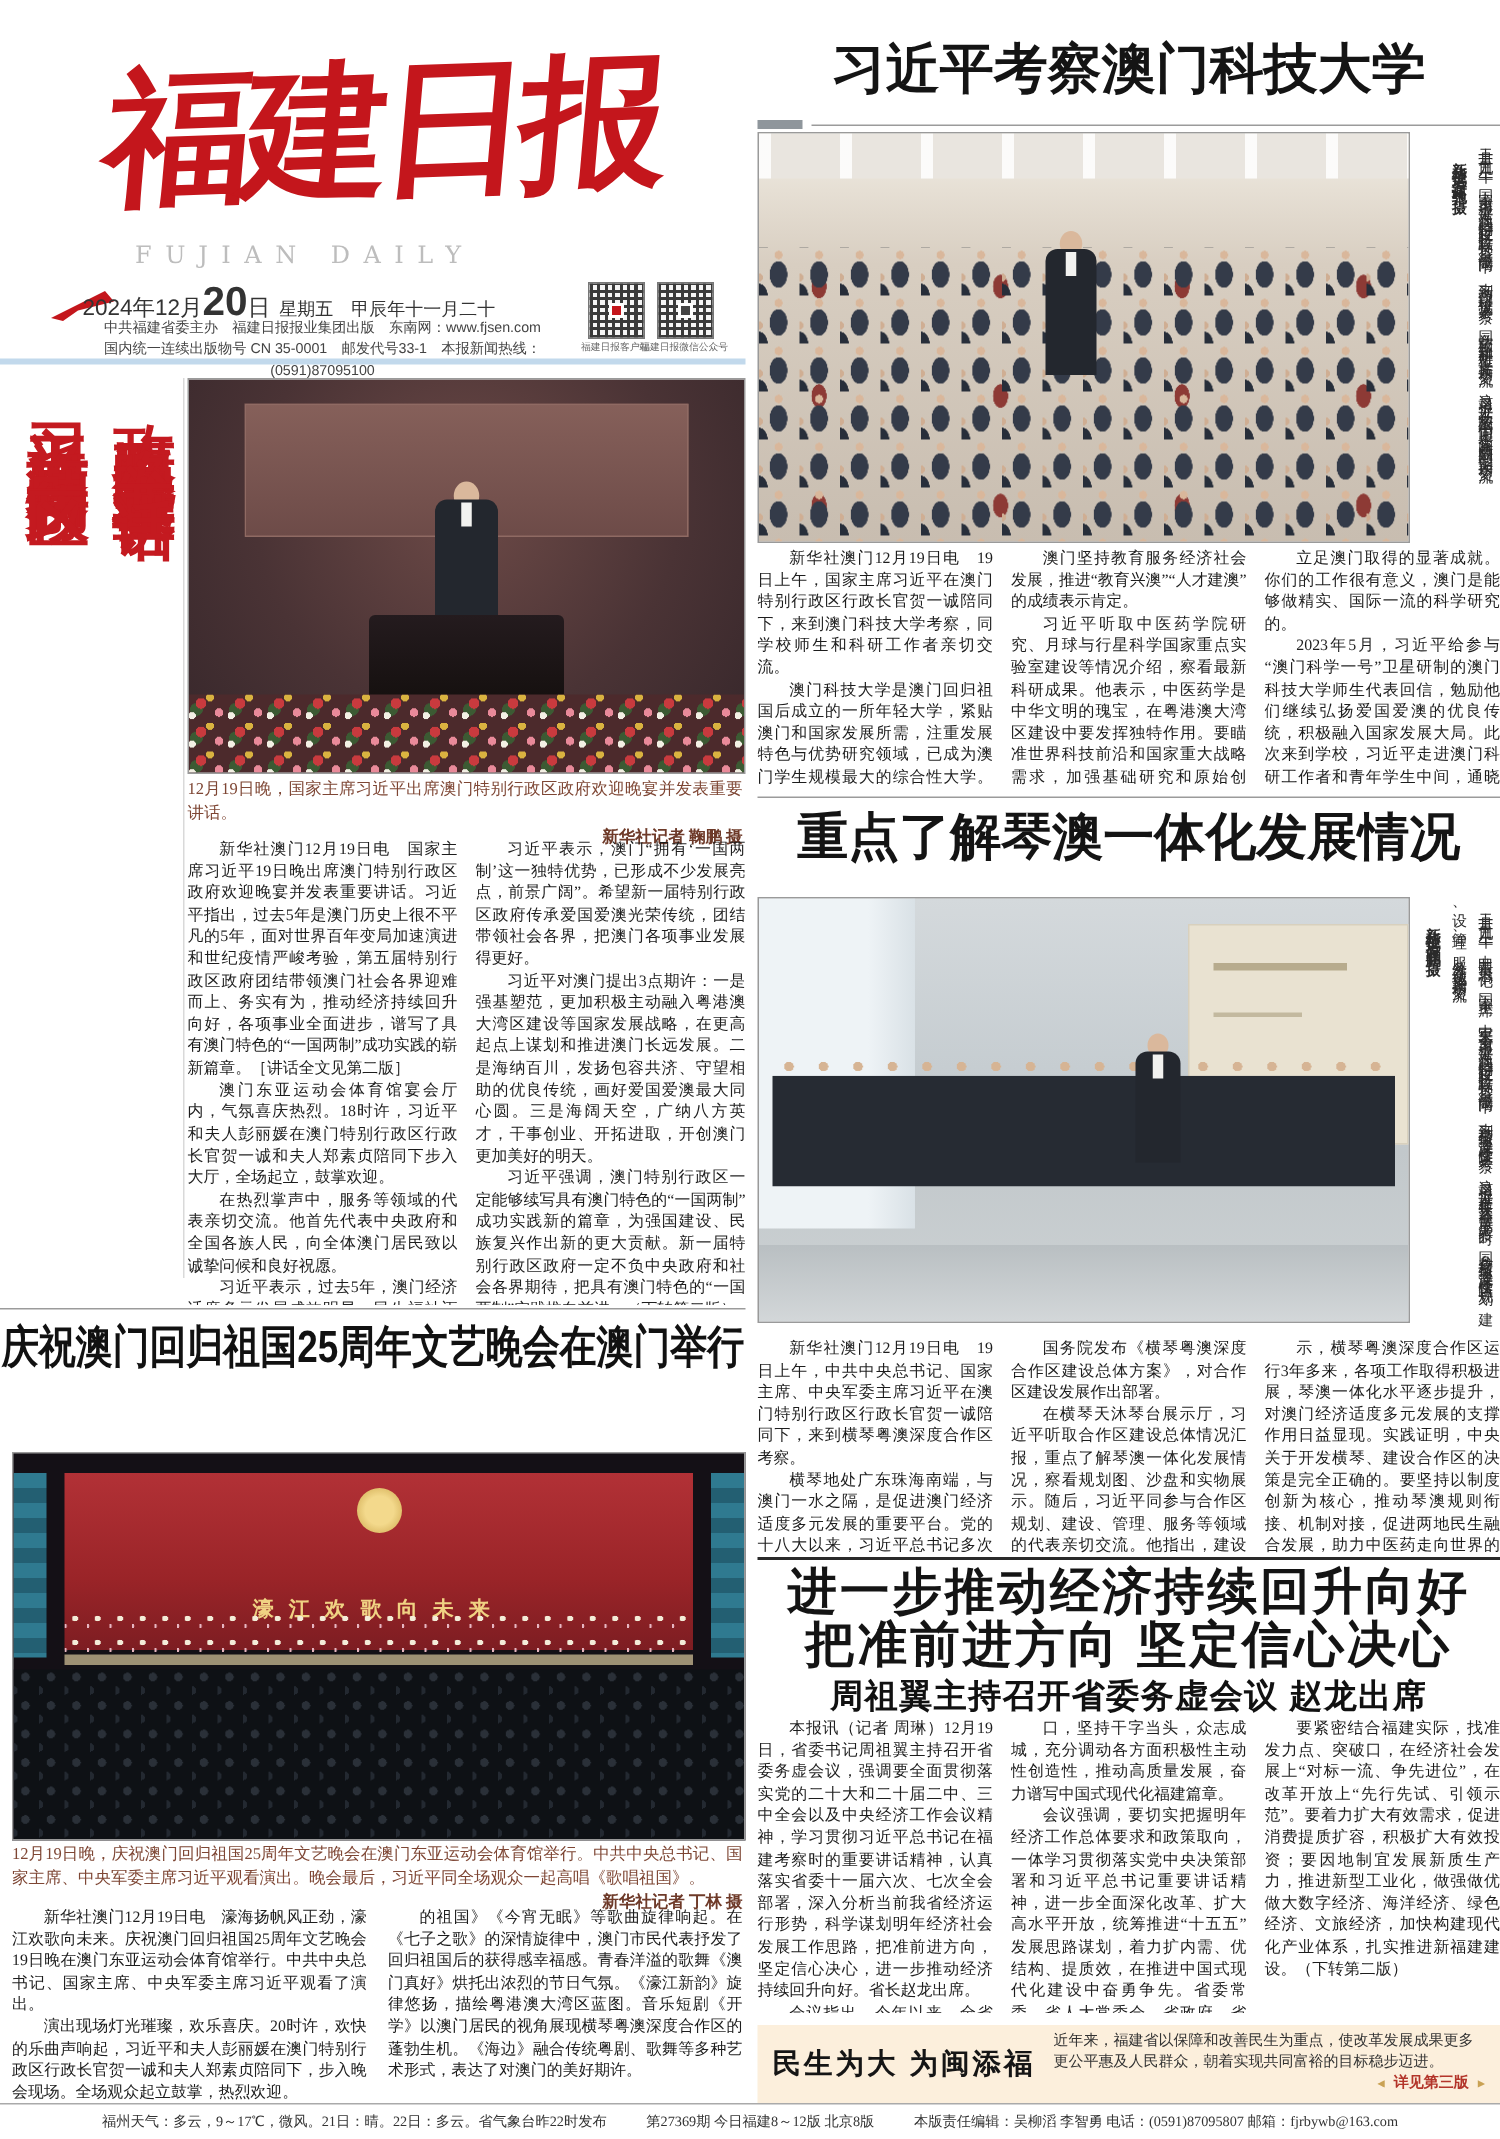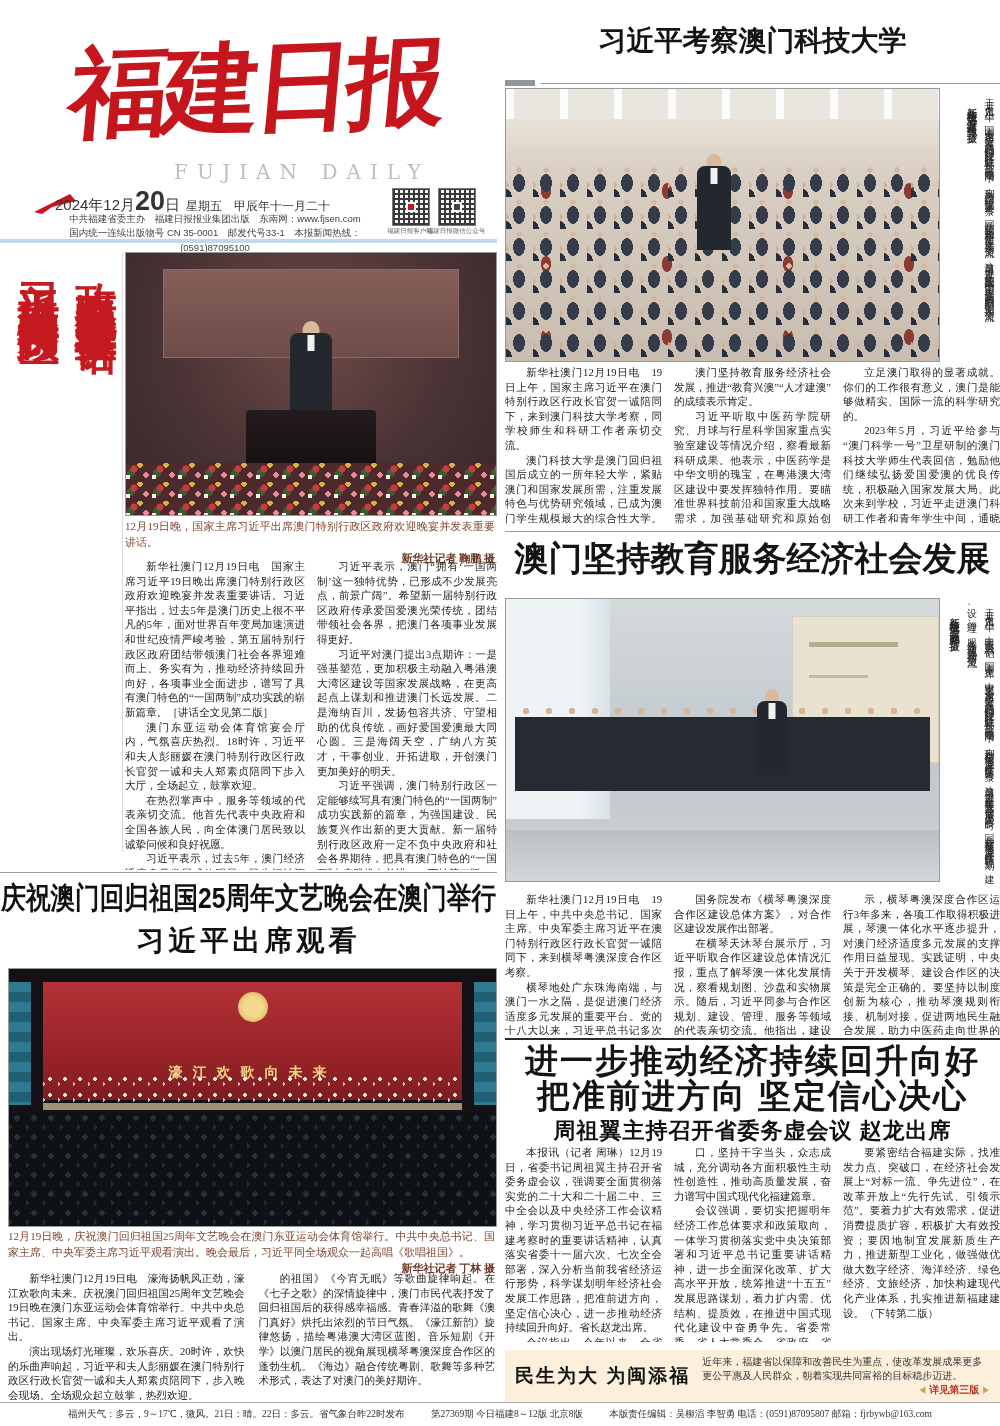--- a/index.html
+++ b/index.html
@@ -4,41 +4,41 @@
 <style>
   html,body{margin:0;padding:0;background:#f2f2f2;}
   .page{position:relative;width:1000px;height:1426px;background:#ffffff;margin:0 auto;
         font-family:"Liberation Sans",sans-serif;color:#111;overflow:hidden;}
   .abs{position:absolute;}
 
   
   .masthead-title{left:70px;top:28px;width:380px;height:140px;
     font-family:"DejaVu Serif",serif;font-weight:bold;font-size:98px;line-height:1.2;
     color:#c4161c;transform:skewX(-7deg) rotate(-2deg);letter-spacing:-6px;white-space:nowrap;}
-  .masthead-en{left:90px;top:160px;width:340px;text-align:right;
-    font-family:"DejaVu Serif",serif;font-size:20px;letter-spacing:9px;color:#bdbdbd;}
+  .masthead-en{left:90px;top:160px;width:340px;text-align:left;
+    font-family:"DejaVu Serif",serif;font-size:16px;letter-spacing:9px;color:#bdbdbd;}
   .dateline{left:55px;top:186px;width:330px;text-align:left;color:#333;white-space:nowrap;}
   .dateline .ym{font-size:15px;}
   .dateline .day{font-size:27px;font-weight:bold;}
   .dateline .rest{font-size:12px;margin-left:6px;}
   .mast-info{left:45px;top:212px;width:340px;text-align:center;font-size:9.5px;color:#444;line-height:1.5;}
   .flag-mark{left:32px;top:190px;width:46px;height:26px;}
   .qr{width:36px;height:36px;border:1px solid #777;position:absolute;
       background:
         repeating-linear-gradient(0deg,#3a3a3a 0 2px,rgba(0,0,0,0) 2px 5px),
         repeating-linear-gradient(90deg,#3a3a3a 0 2px,#f5f5f5 2px 5px);}
   .qr-center{position:absolute;left:13px;top:13px;width:10px;height:10px;background:#fff;
       display:flex;align-items:center;justify-content:center;}
   .qr-center i{display:block;width:6px;height:6px;}
   .qr-label{position:absolute;width:60px;text-align:center;font-size:6.5px;color:#666;white-space:nowrap;}
   .blue-rule{left:0;top:239px;width:497px;height:4px;background:#c2d9ec;}
 
   
   .hl{font-weight:bold;color:#141414;text-align:center;white-space:nowrap;}
-  .hl-top{left:505px;top:24px;width:495px;font-size:28px;line-height:1.2;}
+  .hl-top{left:505px;top:24px;width:495px;font-size:36px;line-height:1.2;}
   .hl-rule{height:1px;background:#9b9b9b;}
   .hl-rule-tab{width:30px;height:6px;background:#8f969c;}
   .hl-mid{left:505px;top:536px;width:495px;font-size:34px;line-height:1.3;}
   .hl-econ{left:505px;top:1044px;width:495px;font-size:33px;line-height:1.06;letter-spacing:2px;}
   .hl-econ-sub{left:505px;top:1116px;width:495px;font-size:22px;font-weight:bold;text-align:center;letter-spacing:1px;}
   .hl-gala{left:0;top:874px;width:497px;height:48px;display:flex;align-items:center;justify-content:center;}
   .hl-gala span{font-size:30px;font-weight:bold;white-space:nowrap;transform:scaleX(0.82);}
   .hl-gala-sub{left:0;top:922px;width:497px;font-size:28px;font-weight:bold;text-align:center;letter-spacing:4px;}
 
   
@@ -124,21 +124,21 @@
   .bodywrap{display:flex;}
   .bodycol{font-family:"Liberation Serif",serif;font-size:10.6px;line-height:1.38;color:#1d1d1d;
     text-align:justify;overflow:hidden;}
   .bodycol p{margin:0;text-indent:2em;}
   .rule{background:#9b9b9b;}
 
   
   .banner{left:505px;top:1350px;width:495px;height:52px;background:#fcefdc;
     display:flex;align-items:center;box-sizing:border-box;padding:4px 10px;gap:12px;}
   .banner-title{font-size:19px;font-weight:bold;letter-spacing:2px;color:#151515;white-space:nowrap;}
-  .banner-right{flex:1;font-family:Liberation Sans, sans-serif;font-size:10px;line-height:1.4;color:#333;}
+  .banner-right{flex:1;font-family:Liberation Mono, monospace;font-size:10px;line-height:1.4;color:#333;}
   .banner-link{text-align:right;color:#b3352a;font-weight:bold;}
   .banner-link .arrow{font-size:8px;color:#c9a254;}
   .footer{left:0;top:1408px;width:1000px;text-align:center;font-size:9.5px;color:#333;
     font-family:"Liberation Serif",serif;}
   .footer span{margin:0 12px;}
   .footer-rule{left:0;top:1402px;width:1000px;height:1px;background:#aaa;}
 </style>
 </head>
 <body>
 
@@ -209,21 +209,20 @@
         <p>习近平对澳门提出3点期许：一是强基塑范，更加积极主动融入粤港澳大湾区建设等国家发展战略，在更高起点上谋划和推进澳门长远发展。二是海纳百川，发扬包容共济、守望相助的优良传统，画好爱国爱澳最大同心圆。三是海阔天空，广纳八方英才，干事创业、开拓进取，开创澳门更加美好的明天。</p>
         <p>习近平强调，澳门特别行政区一定能够续写具有澳门特色的“一国两制”成功实践新的篇章，为强国建设、民族复兴作出新的更大贡献。新一届特别行政区政府一定不负中央政府和社会各界期待，把具有澳门特色的“一国两制”实践推向前进。（下转第二版）</p>
       </div>
   </div>
 
   <div class="abs rule" style="left:0;top:872px;width:497px;height:1px;"></div>
 
   <div class="abs hl-gala">
     <span>庆祝澳门回归祖国25周年文艺晚会在澳门举行</span>
   </div>
-  <div class="abs hl-gala-sub">习近平出席观看</div>
 
   <div class="abs photo ph4" style="left:8px;top:968px;width:487px;height:257px;">
     <div class="sidescreen" style="left:0;"></div>
     <div class="sidescreen" style="right:0;"></div>
     <div class="backdrop"></div>
     <div class="emblem"></div>
     <div class="bannertext">濠江欢歌向未来</div>
     <div class="performers"></div>
     <div class="stageedge"></div>
     <div class="audience"></div>
@@ -273,21 +272,21 @@
         <p>习近平听取中医药学院研究、月球与行星科学国家重点实验室建设等情况介绍，察看最新科研成果。他表示，中医药学是中华文明的瑰宝，在粤港澳大湾区建设中要发挥独特作用。要瞄准世界科技前沿和国家重大战略需求，加强基础研究和原始创新，推动产学研深度融合，培养造就更多爱国爱澳的高素质人才，从一个侧面展示了我们这些年在科技创</p>
       </div>
     <div class="bodycol" style="flex:1;">
         <p>立足澳门取得的显著成就。你们的工作很有意义，澳门是能够做精实、国际一流的科学研究的。</p>
         <p>2023年5月，习近平给参与“澳门科学一号”卫星研制的澳门科技大学师生代表回信，勉励他们继续弘扬爱国爱澳的优良传统，积极融入国家发展大局。此次来到学校，习近平走进澳门科研工作者和青年学生中间，通晓电子显示屏，并同现场的研究人员和学生代表亲切交流。（下转第二版）</p>
       </div>
   </div>
 
   <div class="abs rule" style="left:505px;top:531px;width:495px;height:1px;"></div>
 
-  <div class="abs hl hl-mid">澳门坚持教育服务经济社会发展</div>
+  <div class="abs hl hl-mid">重点了解琴澳一体化发展情况</div>
 
   <div class="abs photo ph2" style="left:505px;top:598px;width:433px;height:282px;">
     <div class="win"></div>
     <div class="wall">
         <i></i>
         <b></b>
       </div>
     <div class="row"></div>
     <div class="floor"></div>
     <div class="figure" style="left:58%;top:32%;width:30px;height:86px;">

